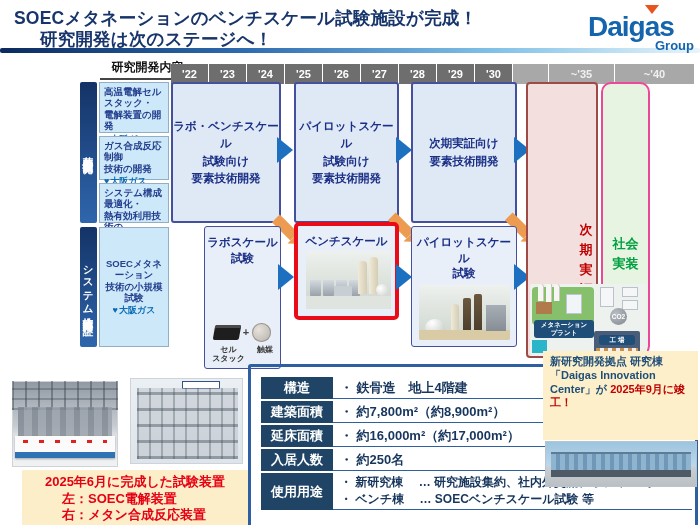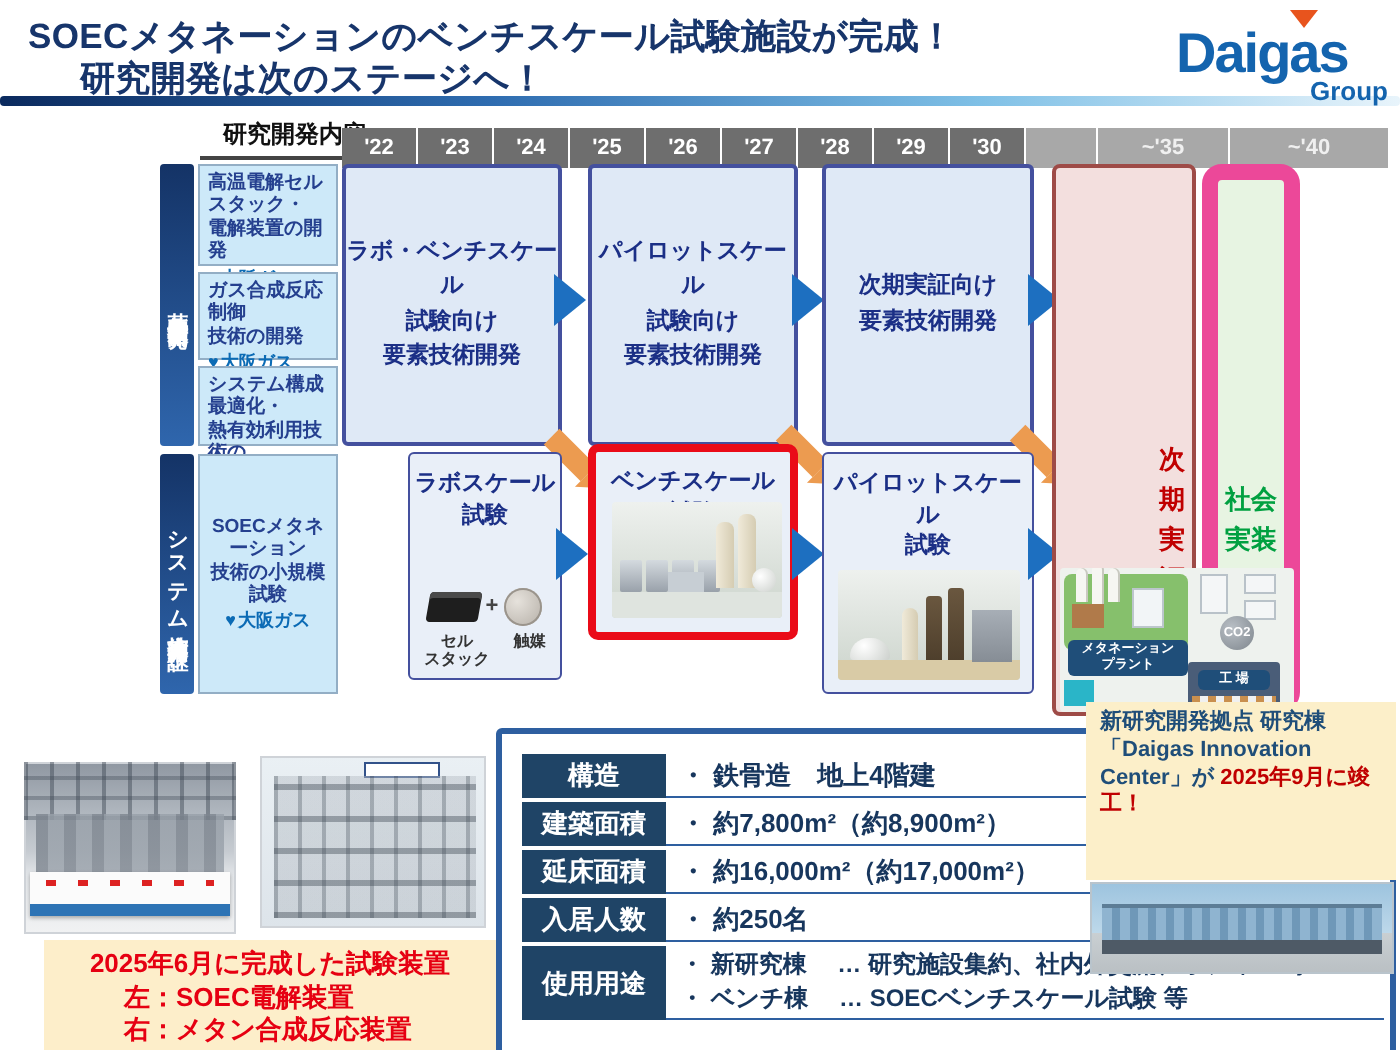--- a/index.html
+++ b/index.html
@@ -47,21 +47,21 @@
             color:#1b2f86;font-weight:bold;font-size:11.5px;text-align:center;line-height:1.35;padding-top:8px;}
   .stagebox.red{border:4px solid #ea0b18;border-radius:5px;background:#e9eff8;}
   .bluearrow{width:0;height:0;border-top:13px solid transparent;border-bottom:13px solid transparent;
              border-left:16px solid #1d6fc0;}
   .oarrow{width:26px;height:11px;background:#ec9b50;transform:rotate(45deg);}
   .oarrow::after{content:"";position:absolute;left:100%;top:-5px;border:10.5px solid transparent;
                  border-left:11px solid #ec9b50;border-right:0;}
 
   .pinkbox{background:#f3dfde;border:2px solid #9e4b47;border-radius:4px;box-sizing:border-box;}
   .pinklabel{color:#c00000;font-weight:bold;font-size:13px;text-align:center;line-height:1.55;}
-  .greenbox{background:#e7f4e2;border:8px solid #ec4899;border-radius:10px;box-sizing:border-box;}
+  .greenbox{background:#e7f4e2;border:2px solid #ec4899;border-radius:10px;box-sizing:border-box;}
   .greenlabel{color:#00a040;font-weight:bold;font-size:13px;text-align:center;line-height:1.55;}
 
   
   .labicons{position:absolute;left:0;right:0;bottom:26px;display:flex;align-items:center;justify-content:center;gap:3px;}
   .cellstack{width:26px;height:15px;background:#1e1e1e;border-radius:2px;transform:skewX(-10deg);
              box-shadow:inset 0 3px 0 #4a4a4a;}
   .plus{color:#444;font-weight:bold;font-size:11px;}
   .catalyst{width:19px;height:19px;border-radius:50%;
             background:radial-gradient(circle at 35% 35%,#e6e2dc,#b4aea6);box-shadow:inset 0 0 0 1px #9a948c;}
   .lab-lbls{position:absolute;left:0;right:0;bottom:4px;display:flex;justify-content:center;gap:12px;
@@ -240,21 +240,21 @@
 要素技術開発</div>
   <div class="abs bluearrow" style="left:396px;top:137px;"></div>
   <div class="abs phasebox pre" style="left:411px;top:82px;width:106px;height:141px;">次期実証向け
 要素技術開発</div>
   <div class="abs bluearrow" style="left:514px;top:137px;"></div>
 
   <div class="abs oarrow" style="left:272px;top:222px;"></div>
   <div class="abs oarrow" style="left:388px;top:220px;"></div>
   <div class="abs oarrow" style="left:505px;top:220px;"></div>
 
-  <div class="abs stagebox" style="left:204px;top:226px;width:77px;height:114px;">
+  <div class="abs stagebox" style="left:204px;top:226px;width:77px;height:143px;">
     <div class="pre">ラボスケール
 試験</div>
     <div class="labicons">
       <div class="cellstack"></div>
       <div class="plus">+</div>
       <div class="catalyst"></div>
     </div>
     <div class="lab-lbls">
       <span class="pre">セル
 スタック</span>

